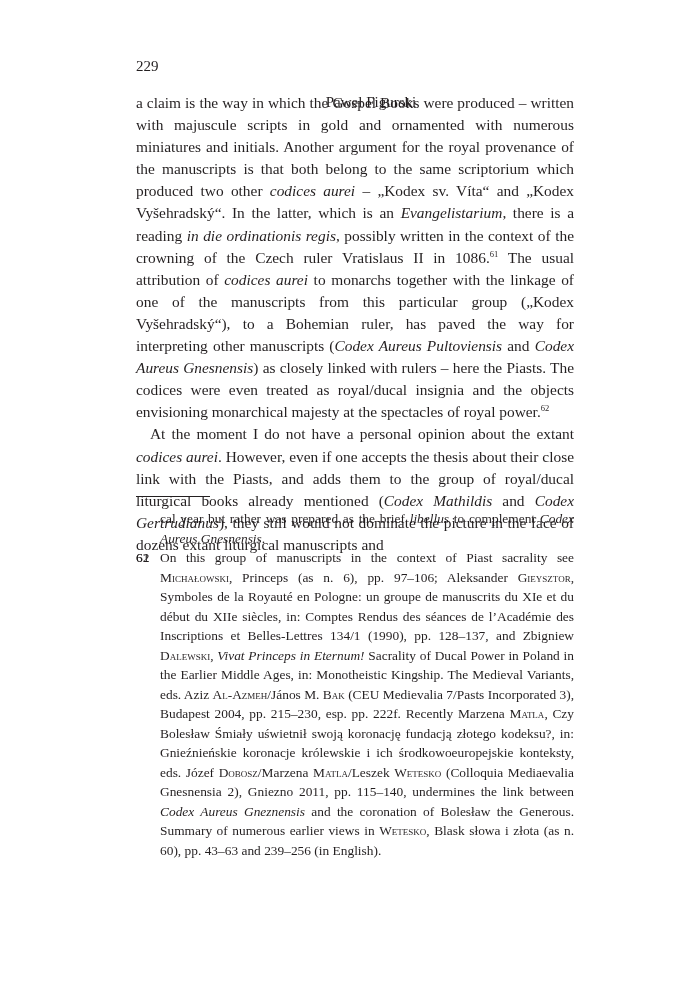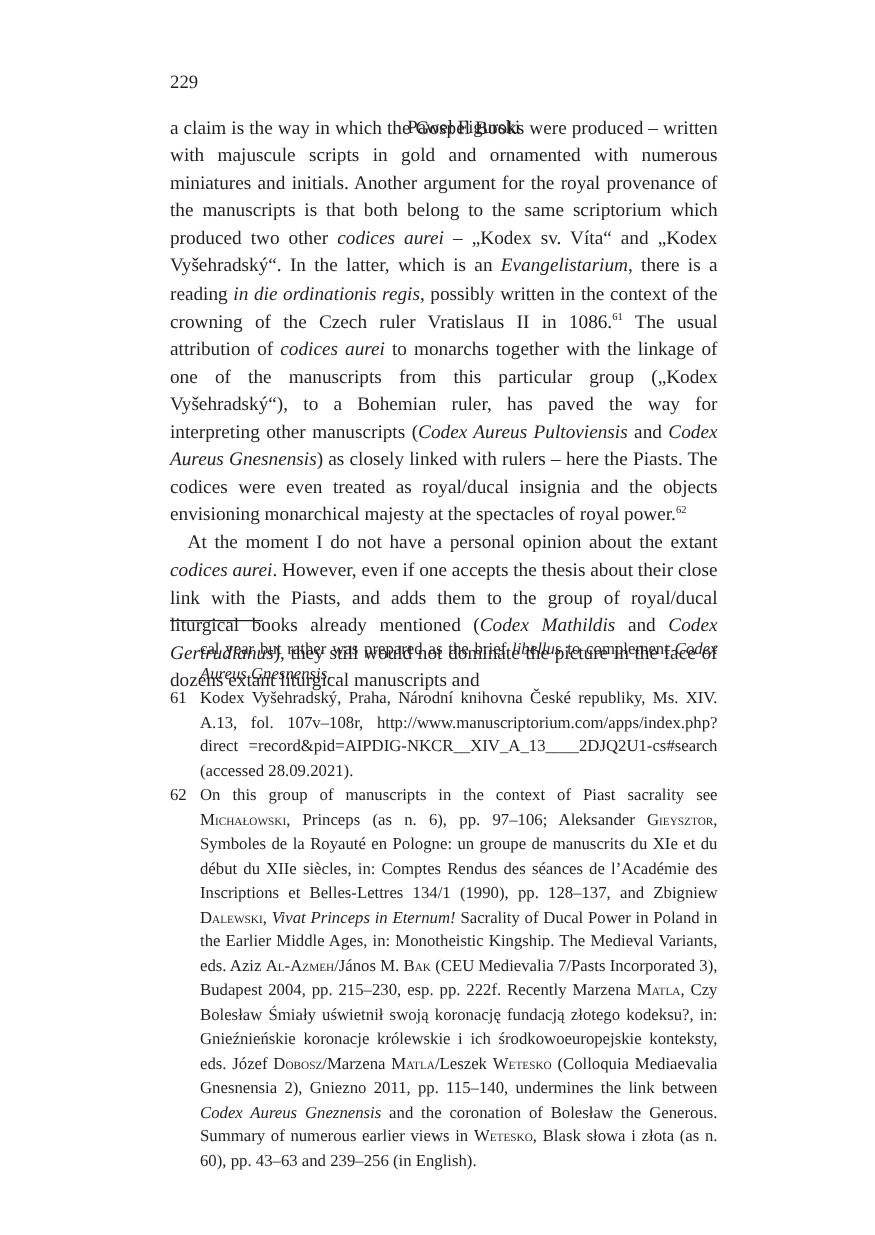--- a/index.html
+++ b/index.html
@@ -36,18 +36,18 @@
   <div class="body-text">
     <p><span>a claim is the way in which the Gospel Books were produced – written with majuscule scripts in gold and ornamented with numerous miniatures and initials. Another argument for the royal provenance of the manuscripts is that both belong to the same scriptorium which produced two other </span><i>codices aurei</i><span> – „Kodex sv. Víta“ and „Kodex Vyšehradský“. In the latter, which is an </span><i>Evangelistarium</i><span>, there is a reading </span><i>in die ordinationis regis</i><span>, possibly written in the context of the crowning of the Czech ruler Vratislaus II in 1086.</span><sup class="fnref">61</sup><span> The usual attribution of </span><i>codices aurei</i><span> to monarchs together with the linkage of one of the manuscripts from this particular group („Kodex Vyšehradský“), to a Bohemian ruler, has paved the way for interpreting other manuscripts (</span><i>Codex Aureus Pultoviensis</i><span> and </span><i>Codex Aureus Gnesnensis</i><span>) as closely linked with rulers – here the Piasts. The codices were even treated as royal/ducal insignia and the objects envisioning monarchical majesty at the spectacles of royal power.</span><sup class="fnref">62</sup></p>
     <p class="indent"><span>At the moment I do not have a personal opinion about the extant </span><i>codices aurei</i><span>. However, even if one accepts the thesis about their close link with the Piasts, and adds them to the group of royal/ducal liturgical books already mentioned (</span><i>Codex Mathildis</i><span> and </span><i>Codex Gertrudianus</i><span>), they still would not dominate the picture in the face of dozens extant liturgical manuscripts and</span></p>
   </div>
 
   <div class="rule"></div>
 
   <div class="footnotes">
     <p class="fn"><span>cal year but rather was prepared as the brief </span><i>libellus</i><span> to complement </span><i>Codex Aureus Gnesnensis</i><span>.</span></p>
 
-    <p class="fn"><span class="fn-num">61</span><span>Kodex Vyšehradský, Praha, Národní knihovna České republiky, Ms. XIV. A.13, fol. 107v–108r, http://www.manuscriptorium.com/apps/index.php?direct =record&amp;pid=AIPDIG-NKCR__XIV_A_13____2DJQ2U1-cs#search (accessed 28.09.2021).</span></p>
+    <p class="fn"><span class="fn-num">61</span></p>
 
     <p class="fn"><span class="fn-num">62</span><span>On this group of manuscripts in the context of Piast sacrality see </span><span class="sc">Michałowski</span><span>, Princeps (as n. 6), pp. 97–106; Aleksander </span><span class="sc">Gieysztor</span><span>, Symboles de la Royauté en Pologne: un groupe de manuscrits du XIe et du début du XIIe siècles, in: Comptes Rendus des séances de l’Académie des Inscriptions et Belles-Lettres 134/1 (1990), pp. 128–137, and Zbigniew </span><span class="sc">Dalewski</span><span>, </span><i>Vivat Princeps in Eternum!</i><span> Sacrality of Ducal Power in Poland in the Earlier Middle Ages, in: Monotheistic Kingship. The Medieval Variants, eds. Aziz </span><span class="sc">Al-Azmeh</span><span>/János M. </span><span class="sc">Bak</span><span> (CEU Medievalia 7/Pasts Incorporated 3), Budapest 2004, pp. 215–230, esp. pp. 222f. Recently Marzena </span><span class="sc">Matla</span><span>, Czy Bolesław Śmiały uświetnił swoją koronację fundacją złotego kodeksu?, in: Gnieźnieńskie koronacje królewskie i ich środkowoeuropejskie konteksty, eds. Józef </span><span class="sc">Dobosz</span><span>/Marzena </span><span class="sc">Matla</span><span>/Leszek </span><span class="sc">Wetesko</span><span> (Colloquia Mediaevalia Gnesnensia 2), Gniezno 2011, pp. 115–140, undermines the link between </span><i>Codex Aureus Gneznensis</i><span> and the coronation of Bolesław the Generous. Summary of numerous earlier views in </span><span class="sc">Wetesko</span><span>, Blask słowa i złota (as n. 60), pp. 43–63 and 239–256 (in English).</span></p>
   </div>
 
 </div>
 
 </body></html>

